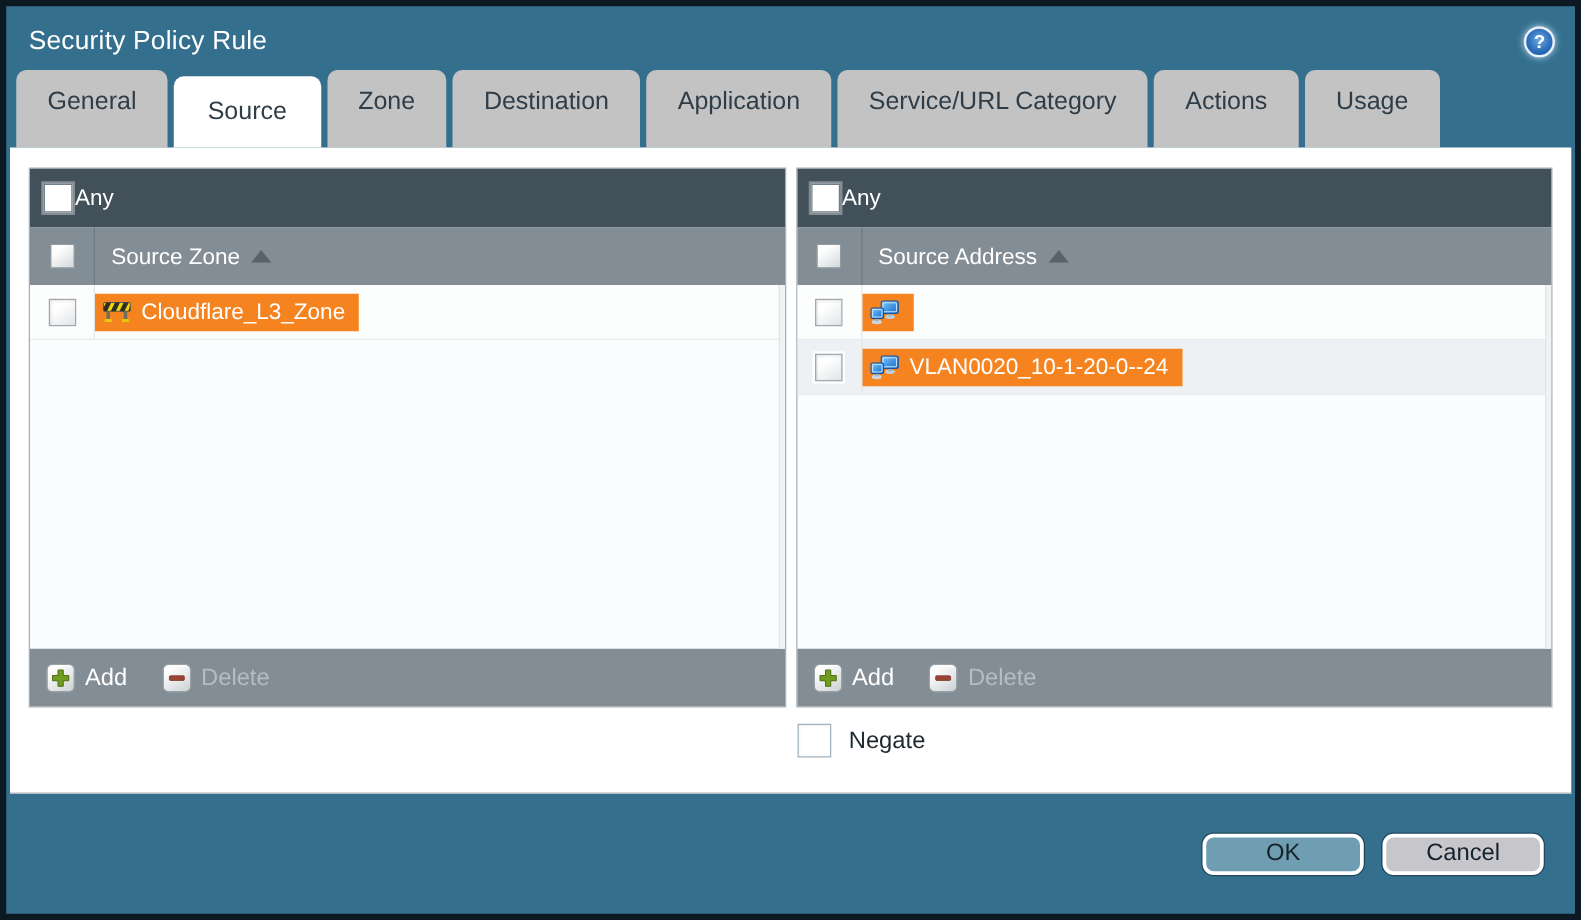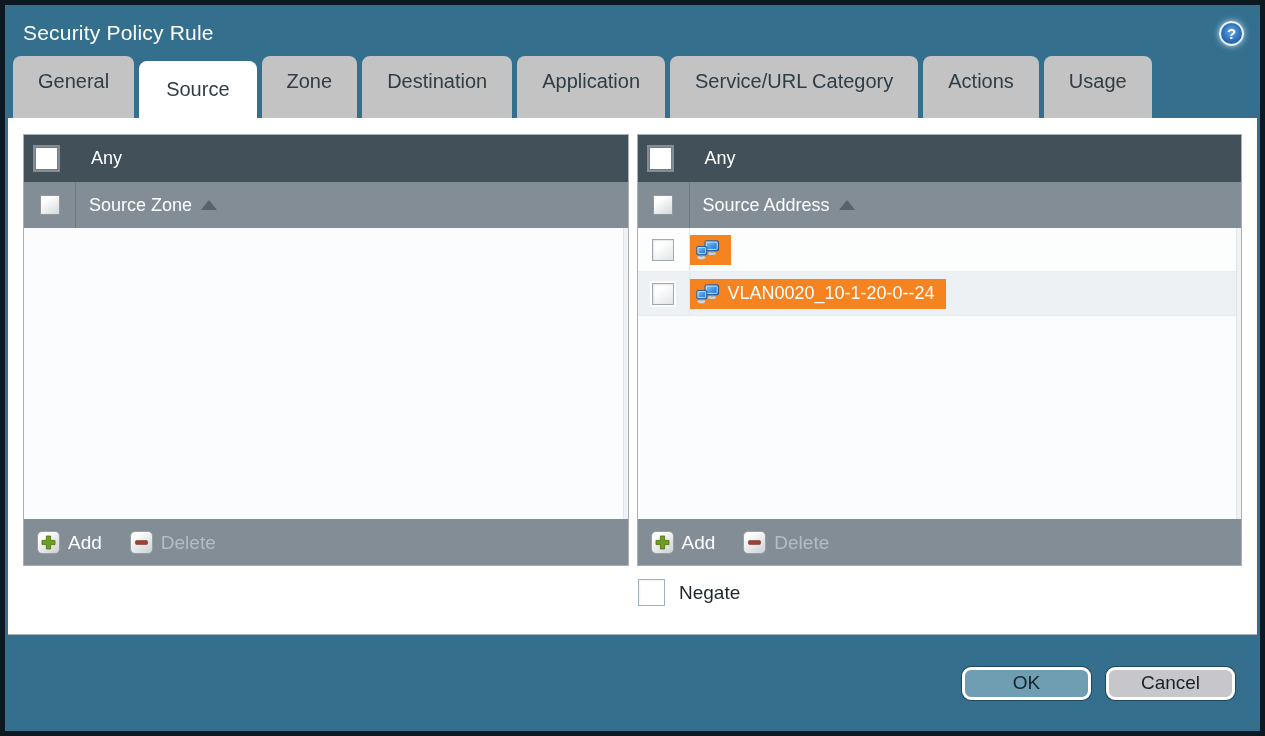--- a/index.html
+++ b/index.html
@@ -57,21 +57,21 @@
   .panels{ display:flex; gap:8px; }
 
   .panel{
     flex:1 1 0; height:432px;
     display:flex; flex-direction:column;
     border:1px solid #a6b0b6;
     background:#fbfcfd;
   }
   .panel-any{
     flex:0 0 47px; background:#42505a;
-    display:flex; align-items:center; gap:33px;
+    display:flex; align-items:center; gap:2px;
     padding:0 11px; color:#ffffff; font-size:18px;
   }
   .cb{ cursor:pointer; }
   .cb-any{
     width:23px; height:23px; background:#ffffff;
     border:1px solid #70808a;
     box-shadow:0 0 0 2px rgba(255,255,255,.35);
   }
   .panel-colhead{
     flex:0 0 46px; background:#828d95;
@@ -193,20 +193,43 @@
         <div class="panel-colhead">
           <div class="check-col">
             <div class="cb cb-head"></div>
           </div>
           <div class="colhead-label">
             <span>Source Zone</span>
             <span class="sort-asc"></span>
           </div>
         </div>
         <div class="panel-list">
+          <div class="row">
+            <div class="check-col">
+              <div class="cb cb-row"></div>
+            </div>
+            <div class="chip">
+              <span>
+                <svg width="23" height="19" viewBox="0 0 23 19">
+                  <rect x="3.2" y="8" width="2.8" height="8.2" fill="#6f6f60"></rect>
+                  <rect x="17" y="8" width="2.8" height="8.2" fill="#6f6f60"></rect>
+                  <rect x="1.6" y="15.2" width="6" height="2.4" rx="1" fill="#e4c70e"></rect>
+                  <rect x="15.4" y="15.2" width="6" height="2.4" rx="1" fill="#e4c70e"></rect>
+                  <g>
+                    <rect x="0.8" y="2" width="21.4" height="7" rx="1.2" fill="#f2d511" stroke="#5c5c4e" stroke-width="0.8"></rect>
+                    <path d="M3 2 L7 2 L3.6 9 L0.9 9 L0.9 6 Z" fill="#2e2e28"></path>
+                    <path d="M10 2 L14 2 L10.6 9 L6.6 9 Z" fill="#2e2e28"></path>
+                    <path d="M17 2 L21 2 L17.6 9 L13.6 9 Z" fill="#2e2e28"></path>
+                    <path d="M22.2 4.4 L22.2 9 L20.6 9 Z" fill="#2e2e28"></path>
+                  </g>
+                </svg>
+              </span>
+              <span>Cloudflare_L3_Zone</span>
+            </div>
+          </div>
           <div class="scroll-track"></div>
         </div>
         <div class="panel-footer">
           <div class="footer-btn">
             <span class="icon-sq">
               <svg width="15" height="15" viewBox="0 0 15 15">
                 <path d="M5.4 1h4.2v4.4H14v4.2H9.6V14H5.4V9.6H1V5.4h4.4z" fill="#6f9d21" stroke="#4c6f12" stroke-width="0.8"></path>
               </svg>
             </span>
             <span>Add</span>

